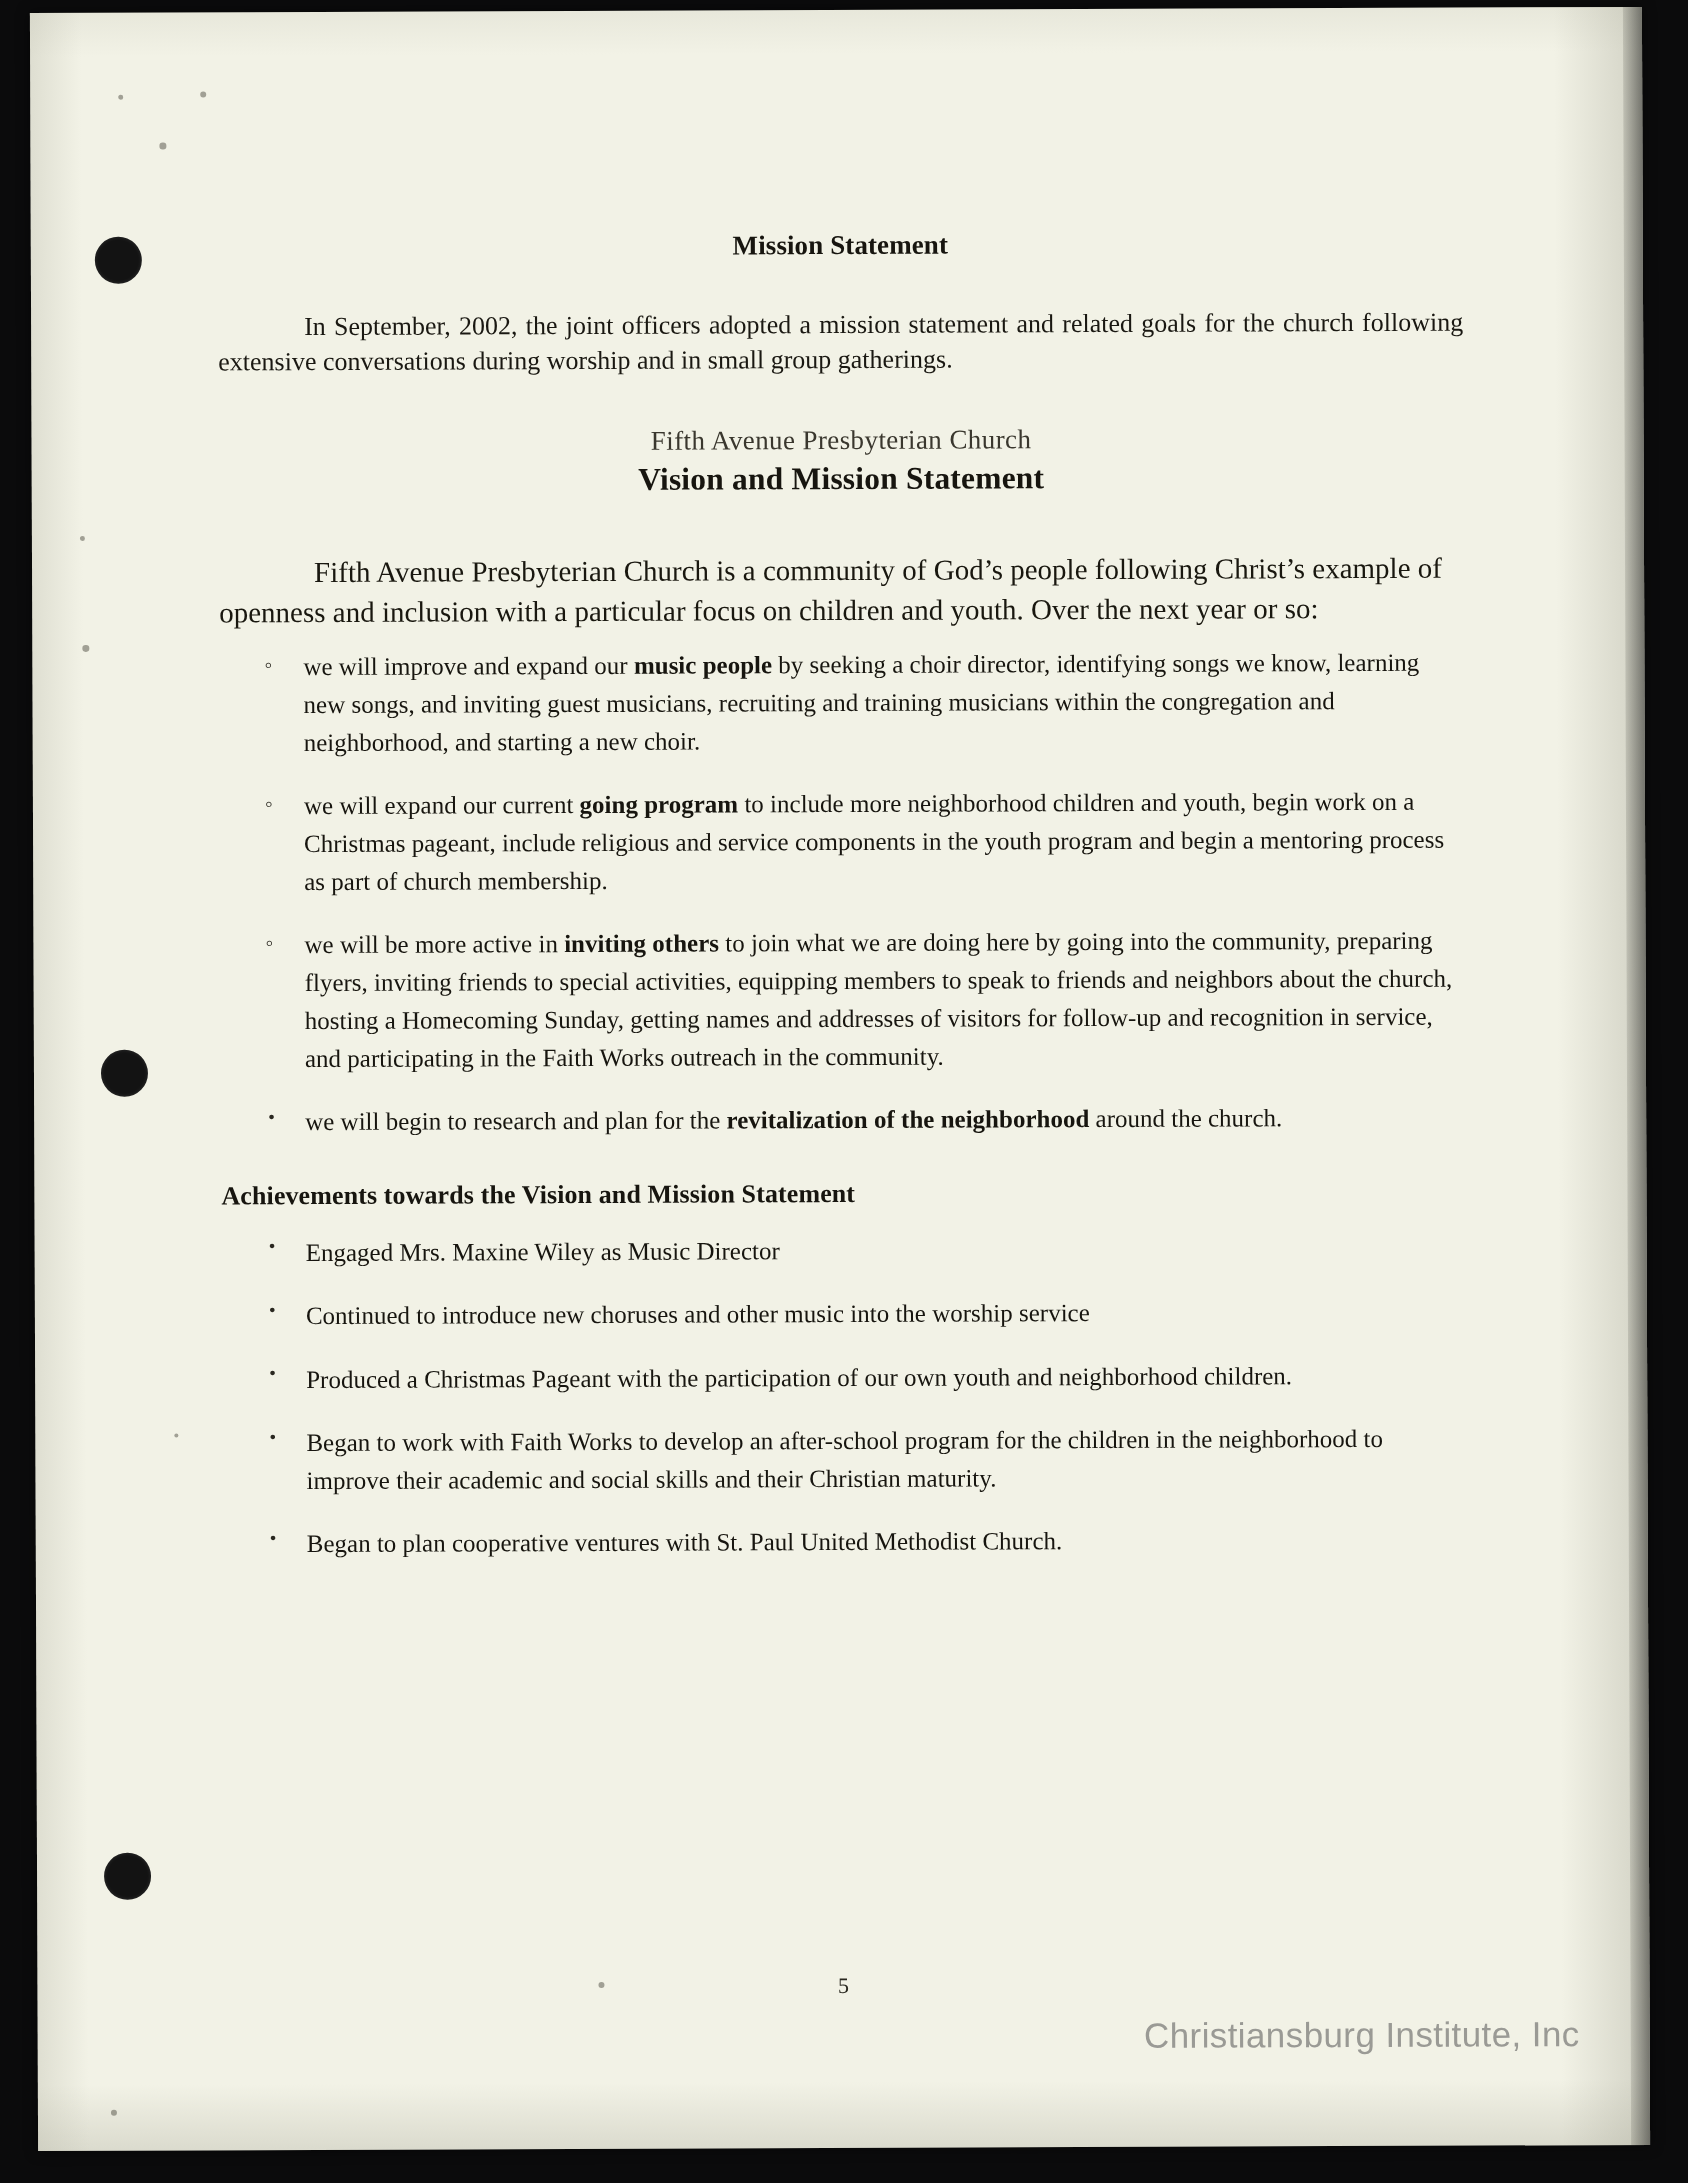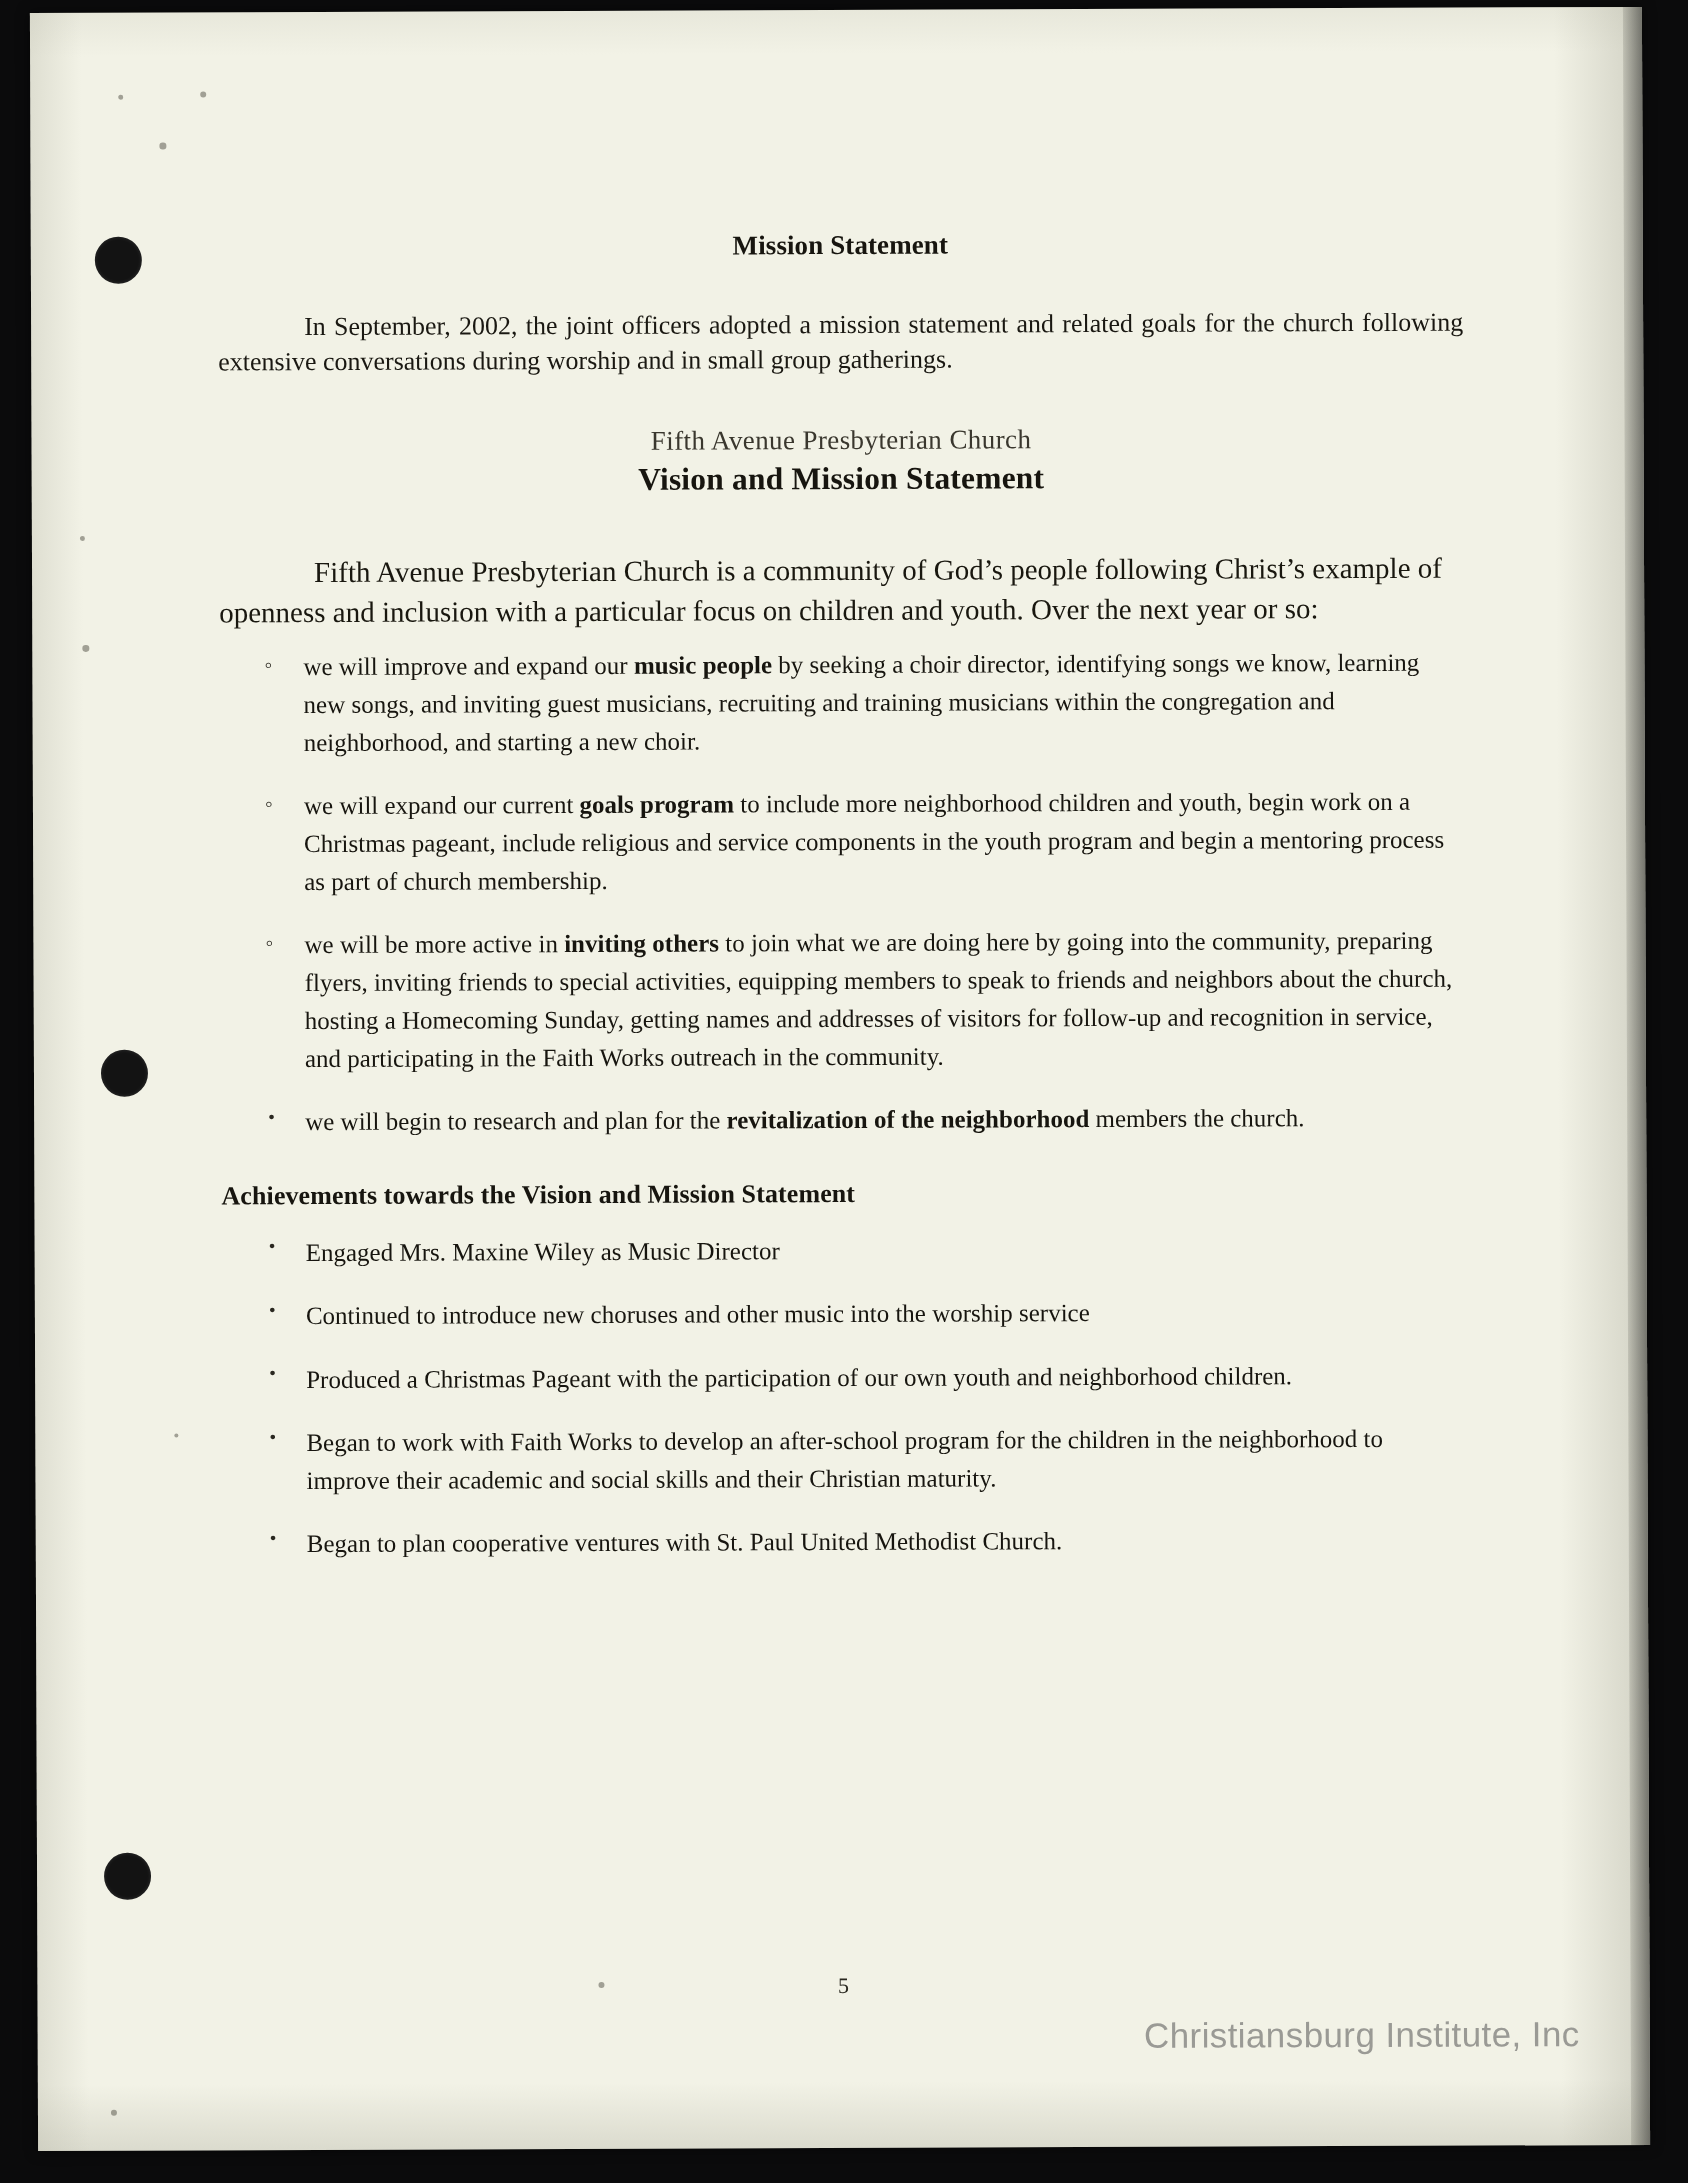--- a/index.html
+++ b/index.html
@@ -229,27 +229,27 @@
     <div class="church-name">Fifth Avenue Presbyterian Church</div>
     <div class="vision-heading">Vision and Mission Statement</div>
 
     <p class="lead">Fifth Avenue Presbyterian Church is a community of God’s people following Christ’s example of openness and inclusion with a particular focus on children and youth. Over the next year or so:</p>
 
     <ul class="goals">
       <li>
         <span>we will improve and expand our </span><b>music people</b><span> by seeking a choir director, identifying songs we know, learning new songs, and inviting guest musicians, recruiting and training musicians within the congregation and neighborhood, and starting a new choir.</span>
       </li>
       <li>
-        <span>we will expand our current </span><b>goals program</b><span> to include more neighborhood children and youth, begin work on a Christmas pageant, include religious and service components in the youth program and begin a mentoring process as part of church membership.</span>
+        <span>we will expand our current </span><b>going program</b><span> to include more neighborhood children and youth, begin work on a Christmas pageant, include religious and service components in the youth program and begin a mentoring process as part of church membership.</span>
       </li>
       <li>
         <span>we will be more active in </span><b>inviting others</b><span> to join what we are doing here by going into the community, preparing flyers, inviting friends to special activities, equipping members to speak to friends and neighbors about the church, hosting a Homecoming Sunday, getting names and addresses of visitors for follow-up and recognition in service, and participating in the Faith Works outreach in the community.</span>
       </li>
       <li class="solid-bullet">
-        <span>we will begin to research and plan for the </span><b>revitalization of the neighborhood</b><span> members the church.</span>
+        <span>we will begin to research and plan for the </span><b>revitalization of the neighborhood</b><span> around the church.</span>
       </li>
     </ul>
 
     <h2 class="section-heading">Achievements towards the Vision and Mission Statement</h2>
 
     <ul class="achievements">
       <li>Engaged Mrs. Maxine Wiley as Music Director</li>
       <li>Continued to introduce new choruses and other music into the worship service</li>
       <li>Produced a Christmas Pageant with the participation of our own youth and neighborhood children.</li>
       <li>Began to work with Faith Works to develop an after-school program for the children in the neighborhood to improve their academic and social skills and their Christian maturity.</li>

